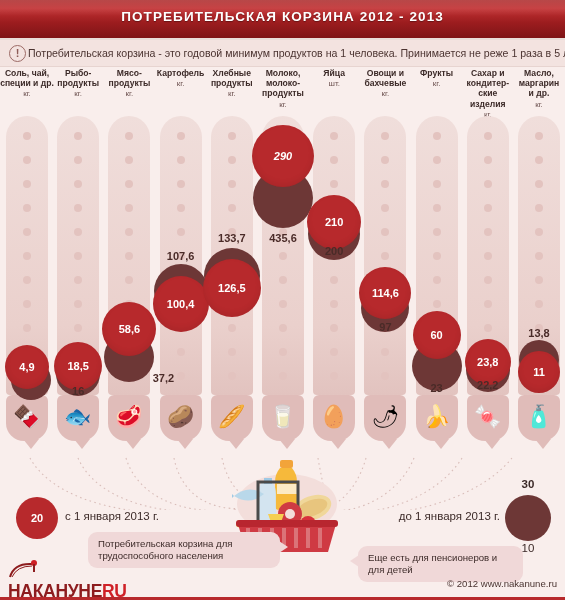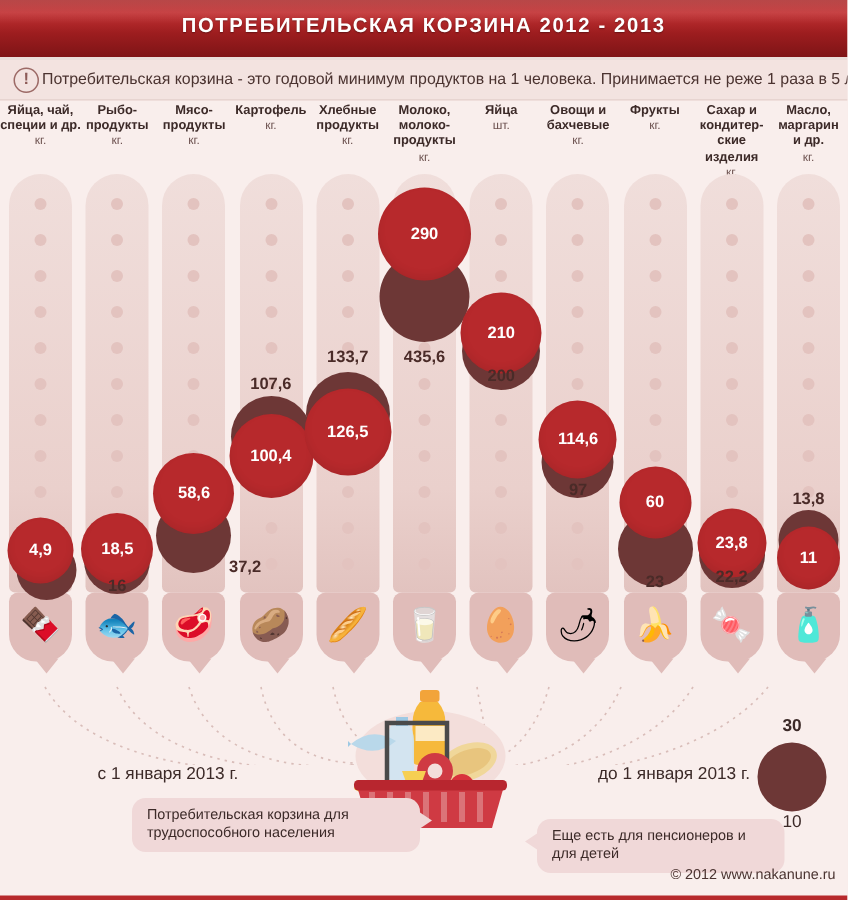--- a/index.html
+++ b/index.html
@@ -127,21 +127,21 @@
   </div>
 
   <div class="infobar">
     <div class="infobar-icon">!</div>
     <div class="infobar-text">Потребительская корзина - это годовой минимум продуктов на 1 человека. Принимается не реже 1 раза в 5 лет</div>
   </div>
 
   <div class="cols" id="cols">
       <div class="col" style="left: 2px;">
         <div class="col-head">
-          <div>Яйца, чай,</div>
+          <div>Соль, чай,</div>
           <div>специи и др.</div>
           <span class="col-unit">кг.</span>
         </div>
         <div class="track" style="top: 48px; height: 279px;">
           <div class="dots">
             <div class="dot" style="top: 16px;"></div>
             <div class="dot" style="top: 40px;"></div>
             <div class="dot" style="top: 64px;"></div>
             <div class="dot" style="top: 88px;"></div>
             <div class="dot" style="top: 112px;"></div>
@@ -302,21 +302,21 @@
             <div class="dot" style="top: 136px;"></div>
             <div class="dot" style="top: 160px;"></div>
             <div class="dot" style="top: 184px;"></div>
             <div class="dot" style="top: 208px;"></div>
             <div class="dot" style="top: 232px;"></div>
             <div class="dot" style="top: 256px;"></div>
           </div>
         </div>
         <div class="bub old" style="width: 60px; height: 60px; top: 100px; left: -5px;"></div>
         <div class="lbl" style="top: 164px;">435,6</div>
-        <div class="bub new" style="width: 62px; height: 62px; top: 57px; left: -6px;">
+        <div class="bub new" style="width: 62px; height: 62px; top: 57px; left: -6px; font-style: italic;">
           <span>290</span>
         </div>
         <div class="iconpod" style="top: 327px;">
           <div class="glyph">🥛</div>
           <div class="pin"></div>
         </div>
       </div>
       <div class="col" style="left: 309.2px;">
         <div class="col-head">
           <div>Яйца</div>
@@ -522,25 +522,38 @@
         <rect x="26" y="70" width="4" height="20"></rect>
       <rect x="38" y="70" width="4" height="20"></rect>
         <rect x="50" y="70" width="4" height="20"></rect>
       <rect x="62" y="70" width="4" height="20"></rect>
         <rect x="74" y="70" width="4" height="20"></rect>
       <rect x="86" y="70" width="4" height="20"></rect>
     </g>
     <rect x="4" y="62" width="102" height="7" rx="3" fill="#b8262f"></rect>
   </svg>
 
+  <div class="legend-left-bub">
+    <span>20</span>
+  </div>
   <div class="legend-left-txt">с 1 января 2013 г.</div>
 
   <div class="legend-right-top">30</div>
   <div class="legend-right-bub"></div>
   <div class="legend-right-bot">10</div>
   <div class="legend-right-txt">до 1 января 2013 г.</div>
 
   <div class="callout c1">Потребительская корзина для трудоспособного населения</div>
   <div class="callout c2">Еще есть для пенсионеров и для детей</div>
 
+  <div class="logo">
+    <svg width="34" height="18" viewBox="0 0 34 18">
+      <path d="M2,17 q4,-14 22,-13" fill="none" stroke="#8d1c1e" stroke-width="2"></path>
+      <path d="M4,17 q5,-11 20,-11" fill="none" stroke="#8d1c1e" stroke-width="1"></path>
+      <circle cx="26" cy="3" r="3" fill="#cf2026"></circle>
+      <rect x="25" y="4" width="2" height="8" fill="#8d1c1e"></rect>
+    </svg>
+    <div class="logo-word"><span>НАКАНУНЕ</span><b>RU</b></div>
+    
+  </div>
   <div class="copy">© 2012 www.nakanune.ru</div>
   <div class="footline"></div>
 </div>
 
 </body></html>

